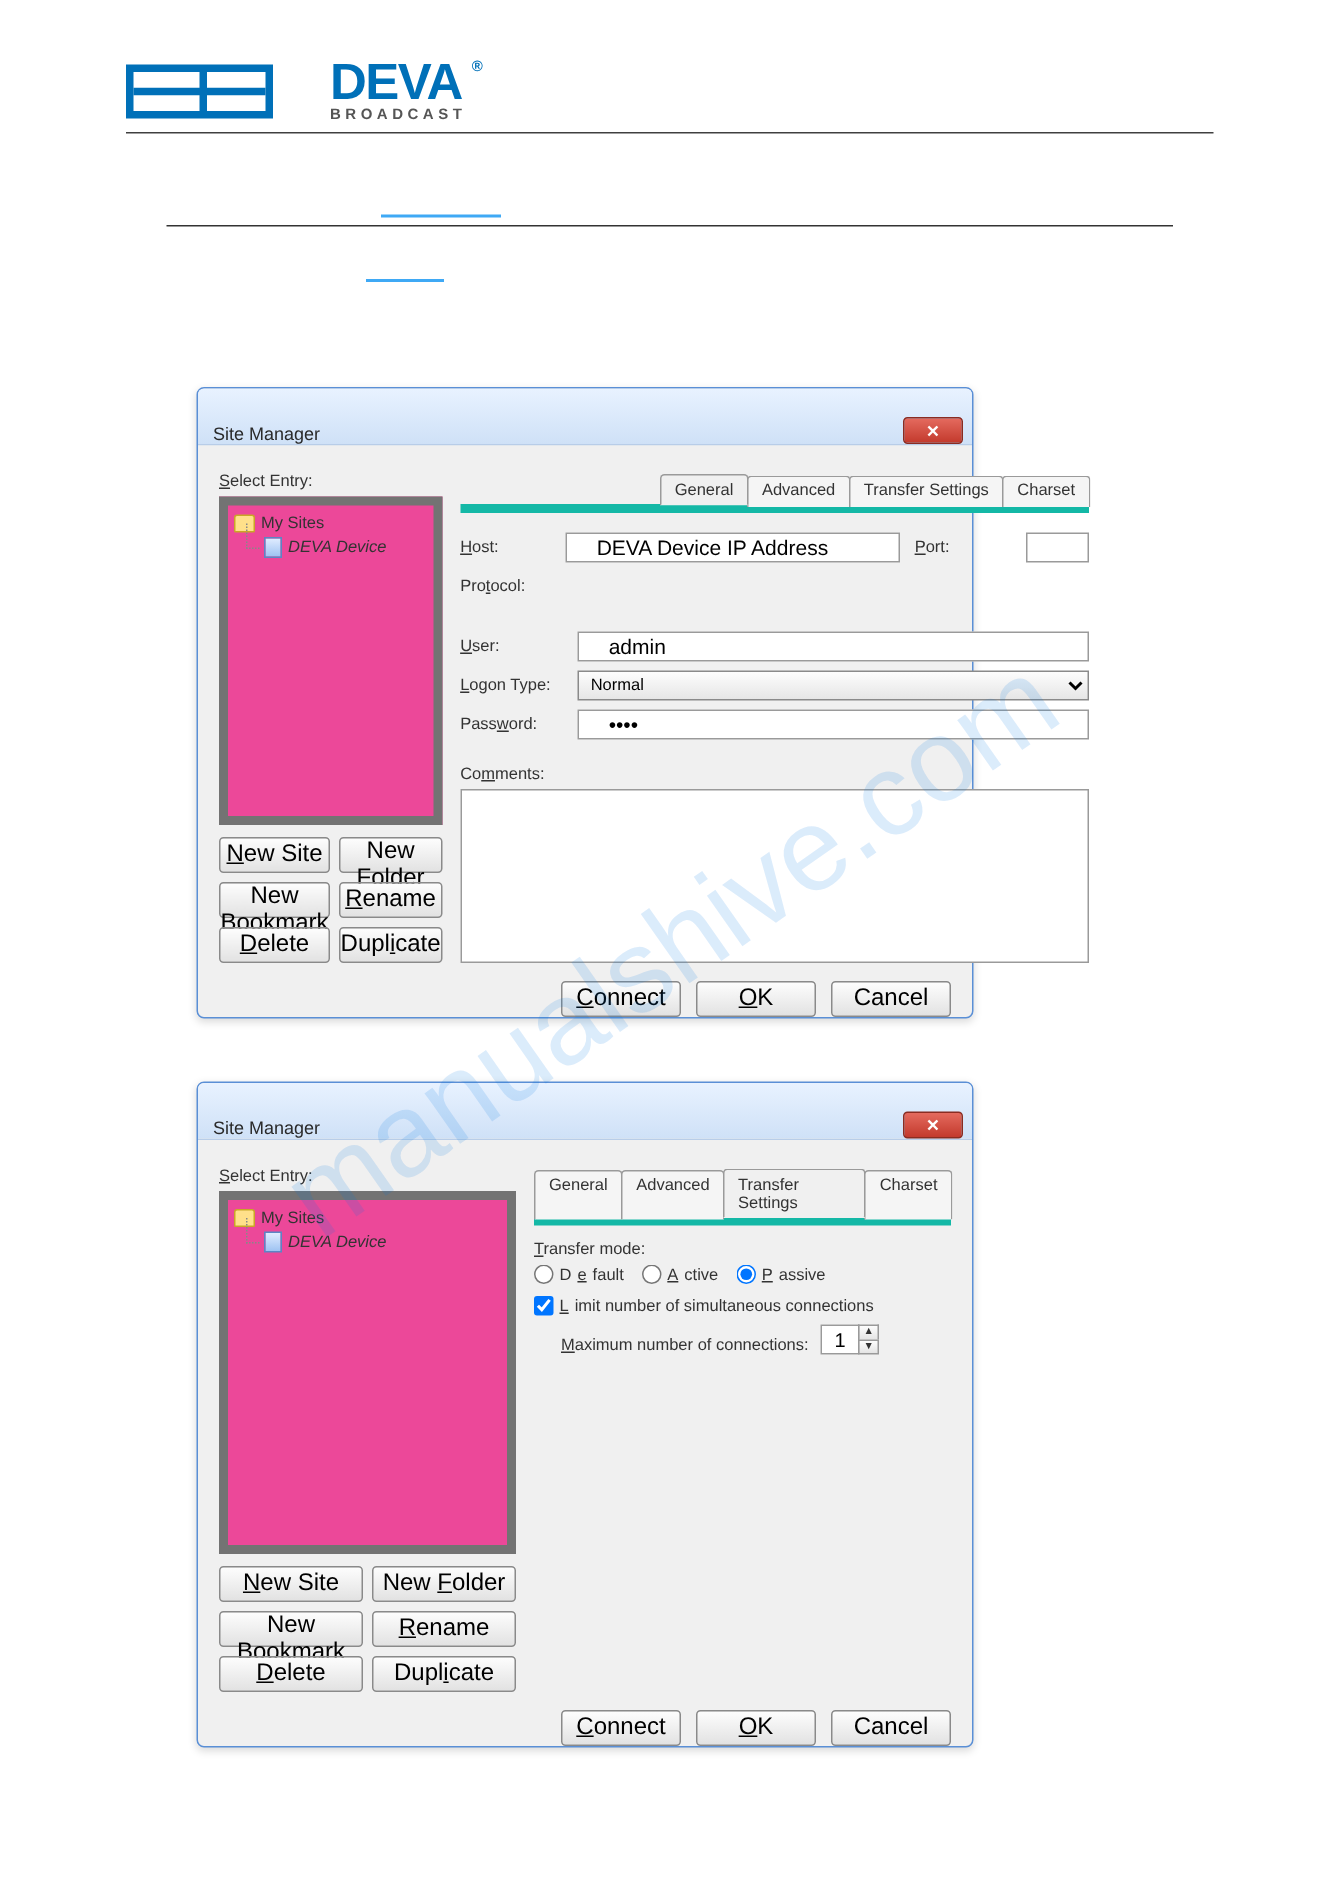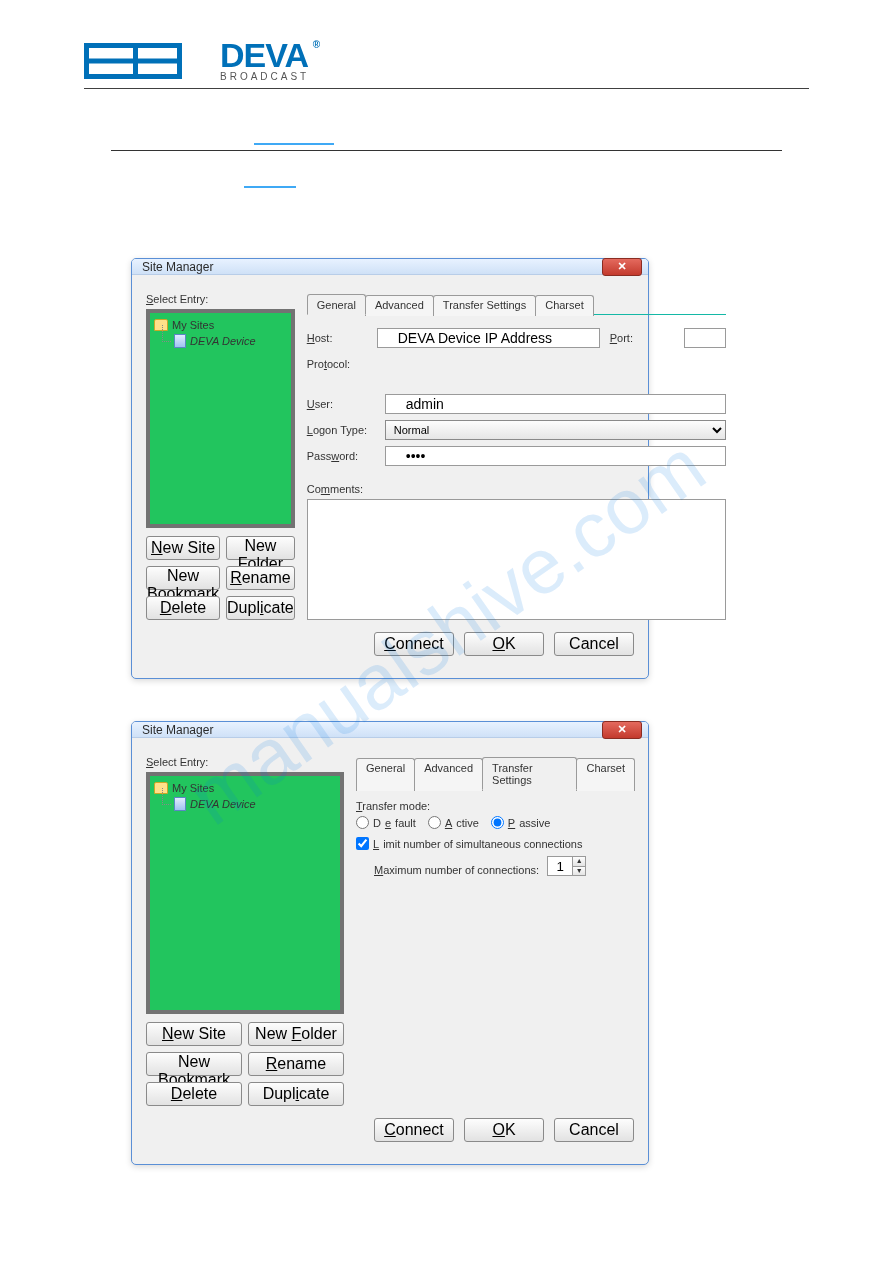--- a/index.html
+++ b/index.html
@@ -42,21 +42,21 @@
     font-family: Arial, sans-serif;
   }
   .logo-text .deva {
     font-size: 34px; font-weight: 900; color: #0070b8; letter-spacing: -1px; line-height: 0.9;
     position: relative;
   }
   .logo-text .deva::after {
     content: "®"; font-size: 10px; position: absolute; top: 0; right: -10px;
   }
   .logo-text .bc {
-    font-size: 10px; font-weight: 400; color: #555; letter-spacing: 3px;
+    font-size: 10px; font-weight: 700; color: #555; letter-spacing: 3px;
   }
   .watermark {
     position: absolute; top: 50%; left: 50%;
     transform: translate(-50%, -50%) rotate(-35deg);
     font-size: 78px; color: rgba(0,120,230,0.14);
     font-family: Arial, sans-serif; pointer-events: none;
     white-space: nowrap; font-weight: 400;
     z-index: 50;
   }
 
@@ -66,24 +66,24 @@
     width: 518px;
     border: 1px solid #5a8fd6;
     border-radius: 5px;
     background: #f0f0f0;
     box-shadow: 0 2px 6px rgba(0,0,0,0.15);
   }
   .dlg1 { left: 131px; top: 258px; height: 421px; }
   .dlg2 { left: 131px; top: 721px; height: 444px; }
 
   .titlebar {
-    height: 16px;
+    height: 38px;
     background: linear-gradient(#e8f2ff, #cfe1f7);
     border-top-left-radius: 4px; border-top-right-radius: 4px;
-    display: flex; align-items: center;
+    display: flex; align-items: flex-end;
     padding: 0 6px 0 10px;
     border-bottom: 1px solid #b8cde8;
   }
   .titlebar .title { color: #2a2a2a; font-size: 12px; flex: 1; }
   .close-btn {
     width: 40px; height: 18px;
     background: linear-gradient(#e46a5e, #c33a2d);
     border: 1px solid #8a2c22;
     border-radius: 3px;
     display: flex; align-items: center; justify-content: center;
@@ -95,21 +95,21 @@
     display: flex; flex-direction: column;
     height: calc(100% - 26px);
   }
   .body-columns { display: flex; gap: 12px; flex: 1; min-height: 0; }
 
   .left-col {
     width: 198px; display: flex; flex-direction: column;
   }
   .left-col .lbl { margin-bottom: 4px; }
   .tree {
-    flex: 1; border: 4px solid #737373; background: #22c55e;
+    flex: 1; border: 6px solid #737373; background: #ec4899;
     padding: 4px 2px;
   }
   .tree-row {
     display: flex; align-items: center; gap: 4px;
     height: 16px; padding-left: 2px;
   }
   .tree-row.child { padding-left: 22px; position: relative; font-style: italic; }
   .tree-row.child::before {
     content: ""; position: absolute; left: 10px; top: -8px; width: 8px; height: 16px;
     border-left: 1px dotted #888;
@@ -132,23 +132,23 @@
     border-radius: 3px;
     font-family: inherit; font-size: 16px;
     cursor: pointer;
   }
 
   .right-col {
     flex: 1; display: flex; flex-direction: column;
   }
   .tabbar {
     display: flex; gap: 0;
-    border-bottom: 1px solid #14b8a6;
+    border-bottom: 6px solid #14b8a6;
     margin-bottom: 10px;
-    justify-content: flex-start;
+    justify-content: flex-end;
   }
   .tab {
     padding: 4px 9px 3px;
     background: #f5f5f5;
     border: 1px solid #9a9a9a;
     border-bottom: none;
     border-top-left-radius: 3px;
     border-top-right-radius: 3px;
     margin-right: -1px;
     position: relative;

